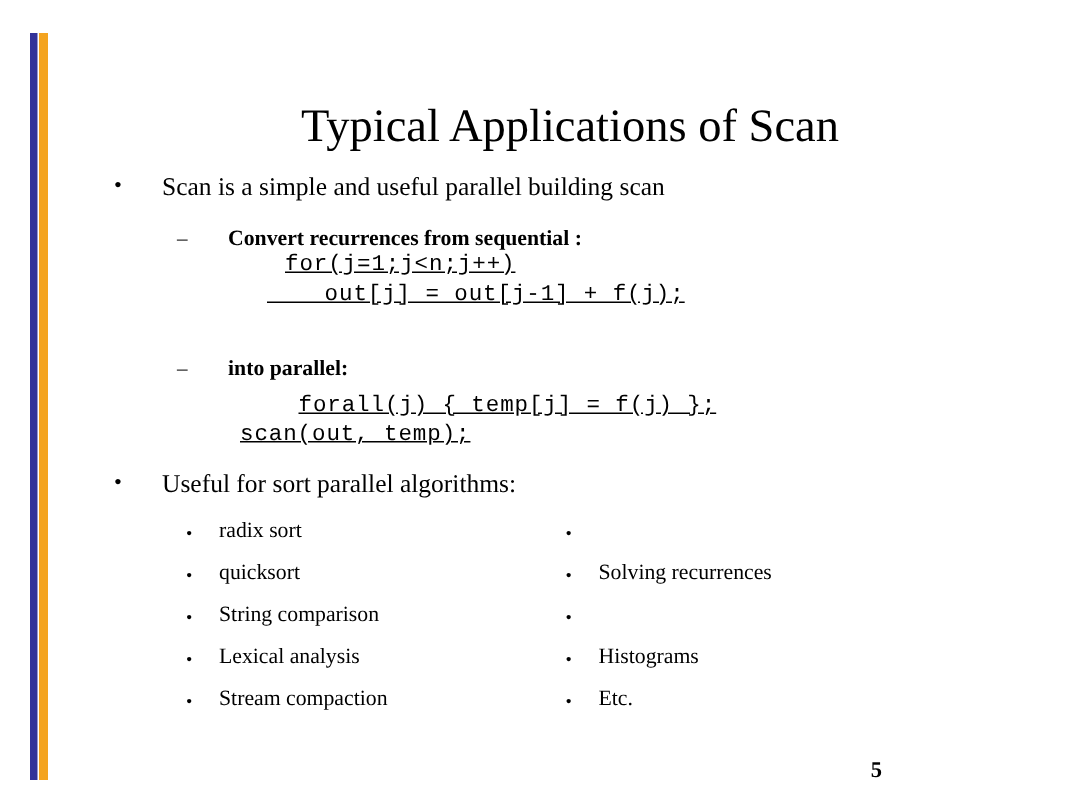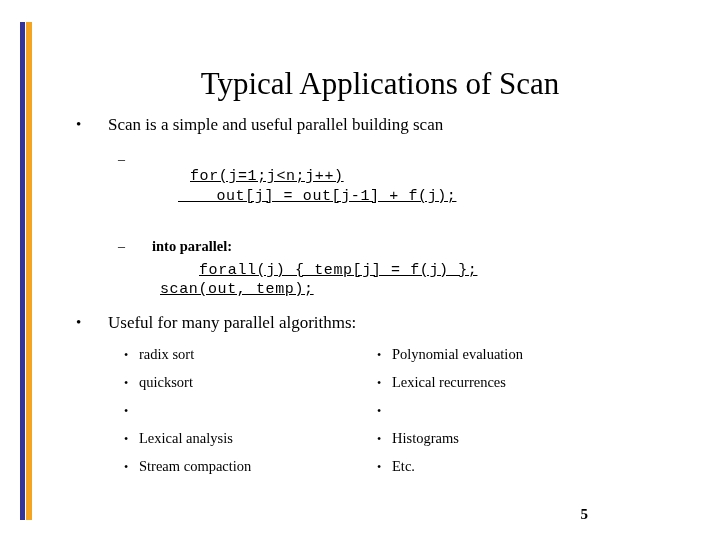--- a/index.html
+++ b/index.html
@@ -98,21 +98,21 @@
     font-size: 14.5px;
     line-height: 20px;
     white-space: nowrap;
   }
   .appitem .mark {
     position: absolute;
     left: 0;
     top: 1px;
     font-size: 12px;
   }
-  .appitem .txt { display: inline-block; margin-left: 15px; }
+  .appitem .txt { display: inline-block; margin-left: 22px; }
 
   
   #pagenum {
     position: absolute;
     right: 22px;
     bottom: 17px;
     font-size: 15px;
     font-weight: bold;
   }
 </style>
@@ -128,66 +128,67 @@
 
   <div id="body">
 
     <div class="l1" style="left:76px; top:114px;">
       <span class="mark">•</span>
       <span class="txt">Scan is a simple and useful parallel building scan</span>
     </div>
 
     <div class="l2" style="left:118px; top:150px;">
       <span class="mark">–</span>
+      <span class="txt">Convert recurrences from sequential :</span>
     </div>
     <div class="code" style="left:190px; top:167px;">for(j=1;j&lt;n;j++)</div>
     <div class="code" style="left:178px; top:187px;">    out[j] = out[j-1] + f(j);</div>
 
     <div class="l2" style="left:118px; top:237px;">
       <span class="mark">–</span>
       <span class="txt">into parallel:</span>
     </div>
     <div class="code" style="left:160px; top:261px;margin-left:39px;">forall(j) { temp[j] = f(j) };</div>
     <div class="code" style="left:160px; top:280px;">scan(out, temp);</div>
 
     <div class="l1" style="left:76px; top:312px;">
       <span class="mark">•</span>
-      <span class="txt">Useful for many parallel algorithms:</span>
+      <span class="txt">Useful for sort parallel algorithms:</span>
     </div>
 
     <div class="appcol" style="left:124px; top:344px; width:240px;">
       <div class="appitem">
         <span class="mark">•</span>
         <span class="txt">radix sort</span>
       </div>
       <div class="appitem">
         <span class="mark">•</span>
         <span class="txt">quicksort</span>
       </div>
       <div class="appitem">
         <span class="mark">•</span>
+        <span class="txt">String comparison</span>
       </div>
       <div class="appitem">
         <span class="mark">•</span>
         <span class="txt">Lexical analysis</span>
       </div>
       <div class="appitem">
         <span class="mark">•</span>
         <span class="txt">Stream compaction</span>
       </div>
     </div>
 
     <div class="appcol" style="left:377px; top:344px; width:280px;">
       <div class="appitem">
         <span class="mark">•</span>
-        <span class="txt">Polynomial evaluation</span>
-      </div>
-      <div class="appitem">
-        <span class="mark">•</span>
-        <span class="txt">Lexical recurrences</span>
+      </div>
+      <div class="appitem">
+        <span class="mark">•</span>
+        <span class="txt">Solving recurrences</span>
       </div>
       <div class="appitem">
         <span class="mark">•</span>
       </div>
       <div class="appitem">
         <span class="mark">•</span>
         <span class="txt">Histograms</span>
       </div>
       <div class="appitem">
         <span class="mark">•</span>

